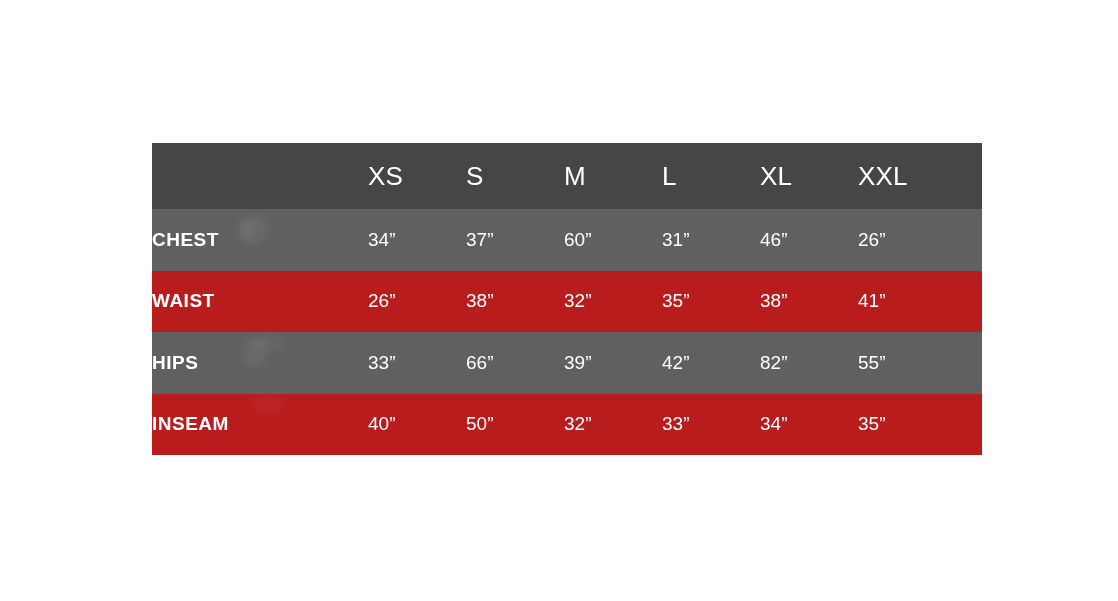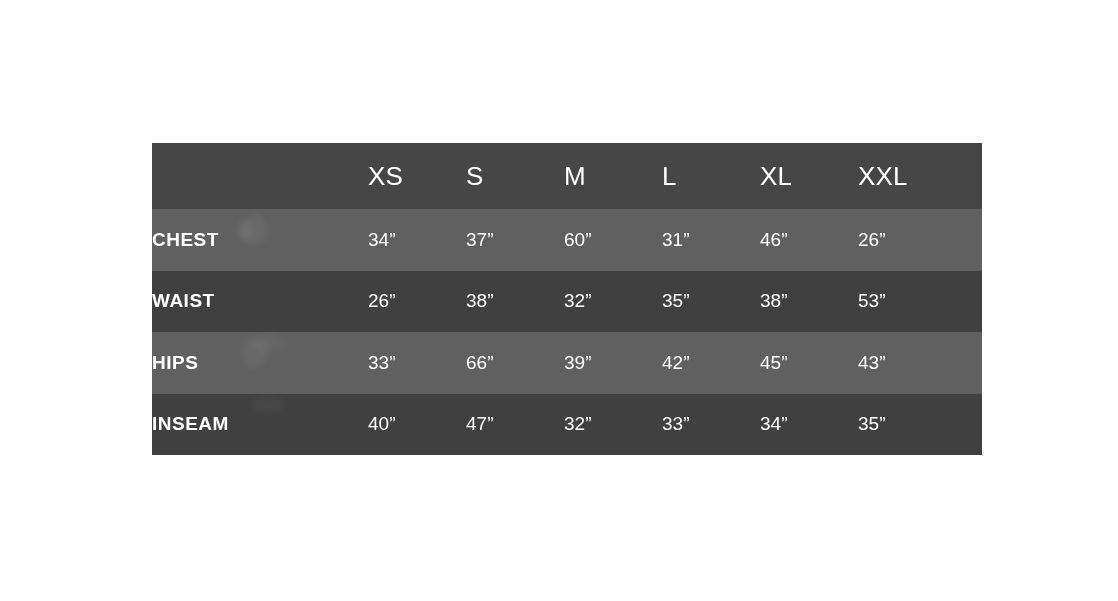--- a/index.html
+++ b/index.html
@@ -55,21 +55,21 @@
   }
 
   
   tbody tr {
     height: 61.5px;
   }
   tbody tr.row-dark td {
     background: #606060;
   }
   tbody tr.row-light td {
-    background: #404040;
+    background: #b91c1c;
   }
 
   tbody td {
     color: #ffffff;
     padding: 0;
     vertical-align: middle;
     font-size: 19px;
     font-weight: 400;
     text-align: left;
   }
@@ -131,37 +131,37 @@
         <td>26”</td>
       </tr>
 
       <tr class="row-light">
         <td class="row-label">WAIST</td>
         <td>26”</td>
         <td>38”</td>
         <td>32”</td>
         <td>35”</td>
         <td>38”</td>
-        <td>53”</td>
+        <td>41”</td>
       </tr>
 
       <tr class="row-dark">
         <td class="row-label">HIPS<span class="wm wm-a"></span><span class="wm wm-c"></span></td>
         <td>33”</td>
         <td>66”</td>
         <td>39”</td>
         <td>42”</td>
-        <td>45”</td>
-        <td>43”</td>
+        <td>82”</td>
+        <td>55”</td>
       </tr>
 
       <tr class="row-light">
         <td class="row-label">INSEAM<span class="wm wm-c"></span></td>
         <td>40”</td>
-        <td>47”</td>
+        <td>50”</td>
         <td>32”</td>
         <td>33”</td>
         <td>34”</td>
         <td>35”</td>
       </tr>
 
     </tbody>
   </table>
 </div>
 

